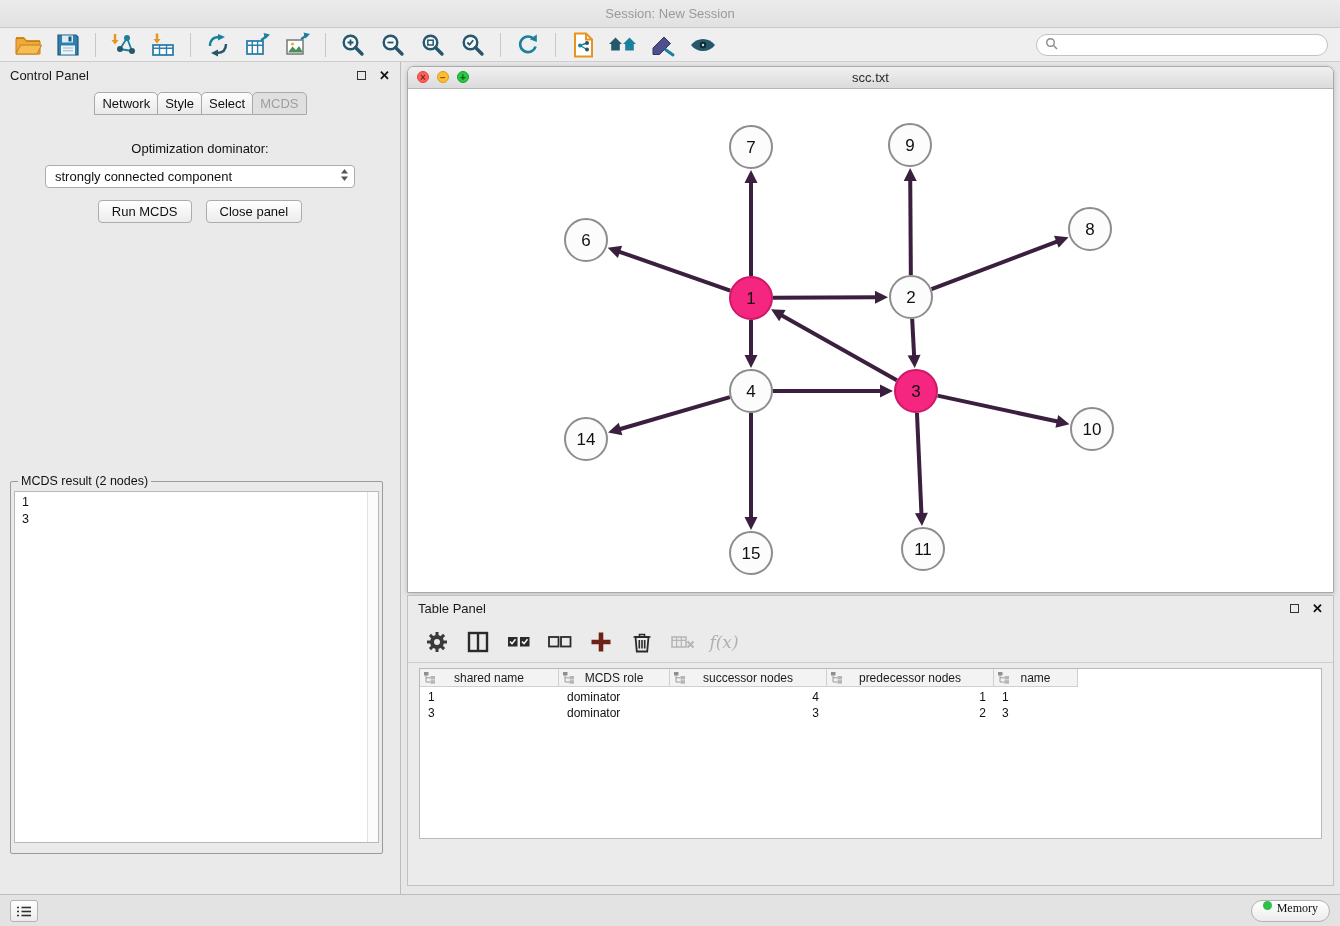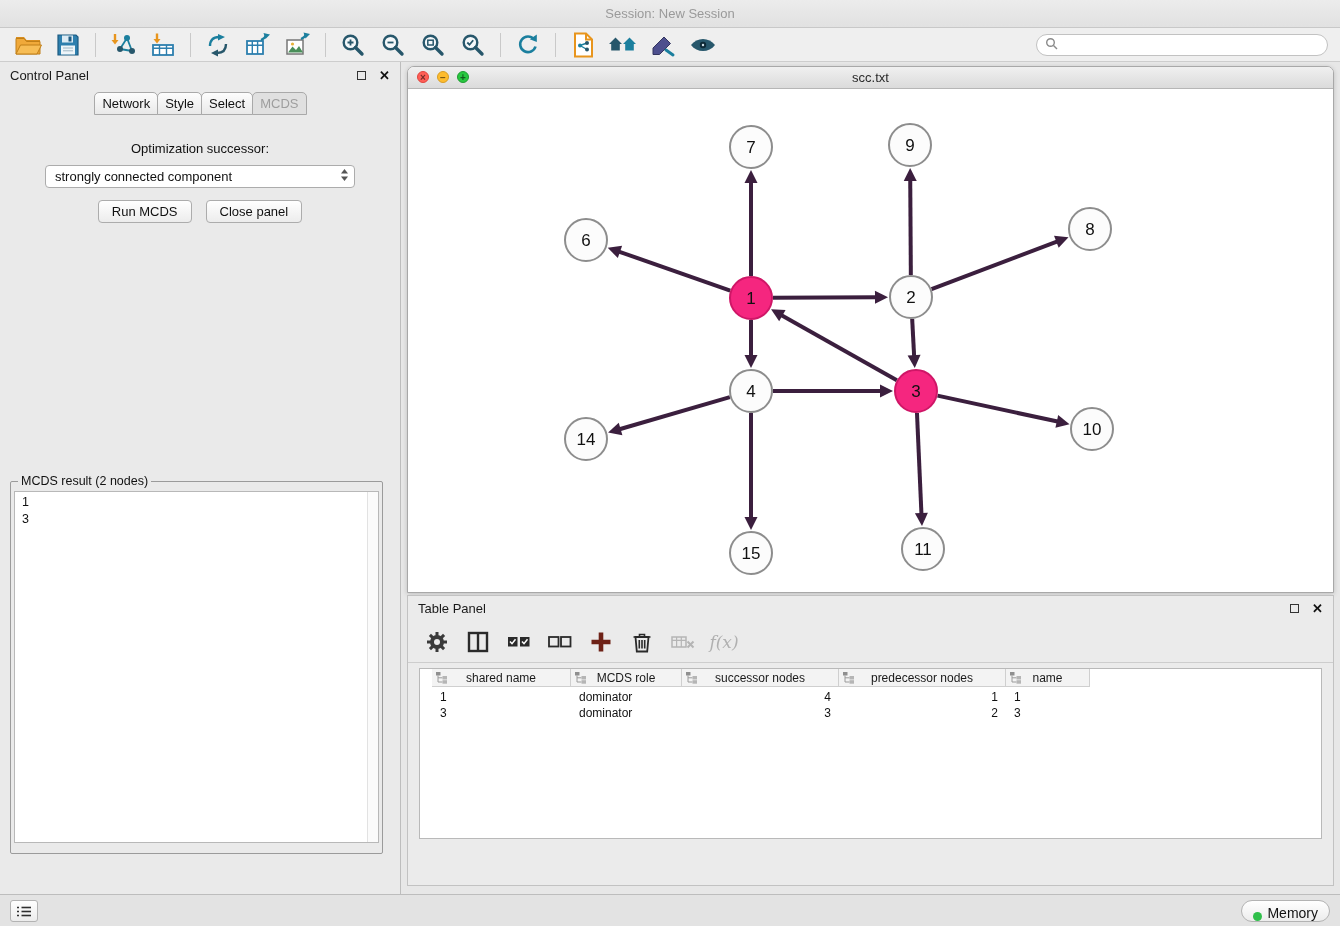--- a/index.html
+++ b/index.html
@@ -48,33 +48,33 @@
 .light.green{background:#28c840;border:1px solid #1f9c32;}
 .net-canvas{width:925px;height:503px;display:block;background:#fff;}
 
 
 .table-panel{position:absolute;left:407px;top:595px;width:927px;height:291px;background:#ebebeb;border:1px solid #c2c2c2;}
 .tp-head{height:25px;display:flex;align-items:center;padding:0 10px;font-size:13px;color:#1a1a1a;}
 .tp-head .spacer{flex:1;}
 .tp-toolbar{height:42px;border-bottom:1px solid #cdcdcd;display:flex;align-items:center;padding-left:14px;gap:11px;}
 .tt-btn{width:30px;height:30px;display:flex;align-items:center;justify-content:center;cursor:default;}
 .fx{font-family:"DejaVu Serif",serif;font-style:italic;font-size:17px;color:#b0b0b0;text-align:center;}
-.table-wrap{position:absolute;left:11px;right:11px;top:72px;bottom:46px;background:#fff;border:1px solid #b9b9b9;overflow:hidden;padding-left:12px;}
+.table-wrap{position:absolute;left:11px;right:11px;top:72px;bottom:46px;background:#fff;border:1px solid #b9b9b9;overflow:hidden;}
 .thead{display:flex;}
 .th{position:relative;height:18px;background:#f3f3f3;border-right:1px solid #cfcfcf;border-bottom:1px solid #cfcfcf;font-size:12px;display:flex;align-items:center;justify-content:center;color:#1a1a1a;cursor:default;}
 .th .tree-ico{position:absolute;left:3px;top:2px;}
 .tbody{padding-top:2px;}
 .tr{display:flex;height:16px;align-items:center;}
 .td{font-size:12px;padding:0 8px;color:#111;white-space:nowrap;}
 .tp-tabs{position:absolute;left:0;right:0;bottom:7px;display:flex;justify-content:center;}
 
 
 .statusbar{position:absolute;left:0;top:894px;width:1340px;height:32px;background:#e3e3e3;border-top:1px solid #bdbdbd;}
 .list-btn{position:absolute;left:10px;top:5px;width:28px;height:22px;background:linear-gradient(#fff,#ececec);border:1px solid #b3b3b3;border-radius:3px;display:flex;align-items:center;justify-content:center;cursor:default;}
-.mem-btn{position:absolute;right:10px;top:5px;height:22px;padding:0 11px;background:linear-gradient(#fff,#ececec);border:1px solid #b3b3b3;border-radius:11px;display:flex;align-items:flex-end;gap:5px;font-size:14px;color:#111;cursor:default;}
+.mem-btn{position:absolute;right:10px;top:5px;height:22px;padding:0 11px;background:linear-gradient(#fff,#ececec);border:1px solid #b3b3b3;border-radius:11px;display:flex;align-items:flex-start;gap:5px;font-size:12px;color:#111;cursor:default;font-family:Liberation Serif, serif;}
 .mem-dot{width:9px;height:9px;border-radius:50%;background:#2fbf4a;}
 </style>
 </head>
 <body>
 
 <div class="titlebar">
   <span>Session: New Session</span>
 </div>
 
 <div class="toolbar">
@@ -222,21 +222,21 @@
     <span class="spacer"></span>
     <span class="float-ico"></span>
     <span class="close-ico">✕</span>
   </div>
   <div class="ctabs">
       <span class="tab">Network</span>
       <span class="tab">Style</span>
       <span class="tab">Select</span>
       <span class="tab tab-active">MCDS</span>
     </div>
-  <div class="opt-label">Optimization successor:</div>
+  <div class="opt-label">Optimization dominator:</div>
   <div class="dropdown">
     <span class="dd-label">strongly connected component</span>
     <span><svg width="9" height="14" viewBox="0 0 9 14">
           <polygon points="4.5,1 8,5.5 1,5.5" fill="#555"></polygon>
           <polygon points="4.5,13 8,8.5 1,8.5" fill="#555"></polygon>
         </svg></span>
   </div>
   <div class="btn-row">
     <span class="btn">Run MCDS</span>
     <span class="btn">Close panel</span>

